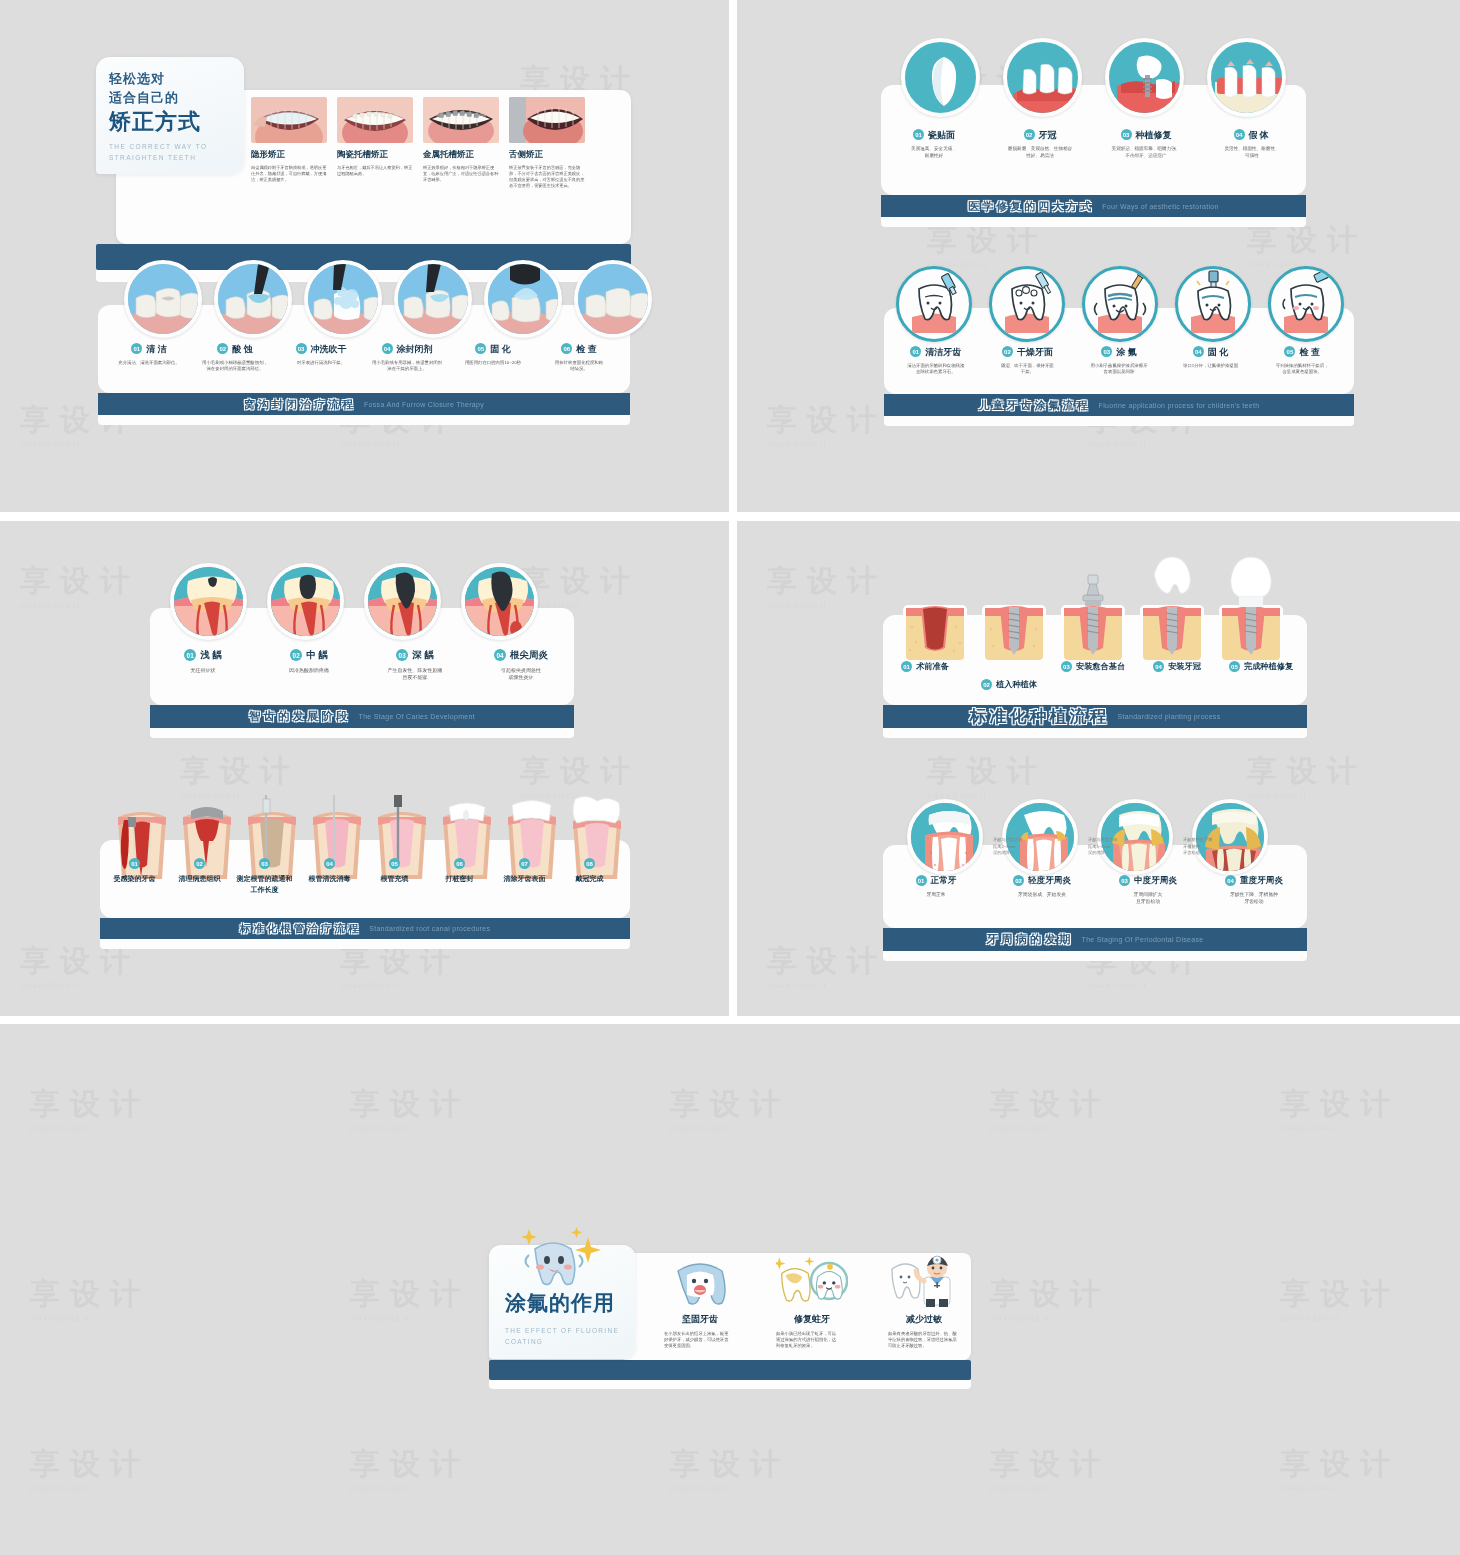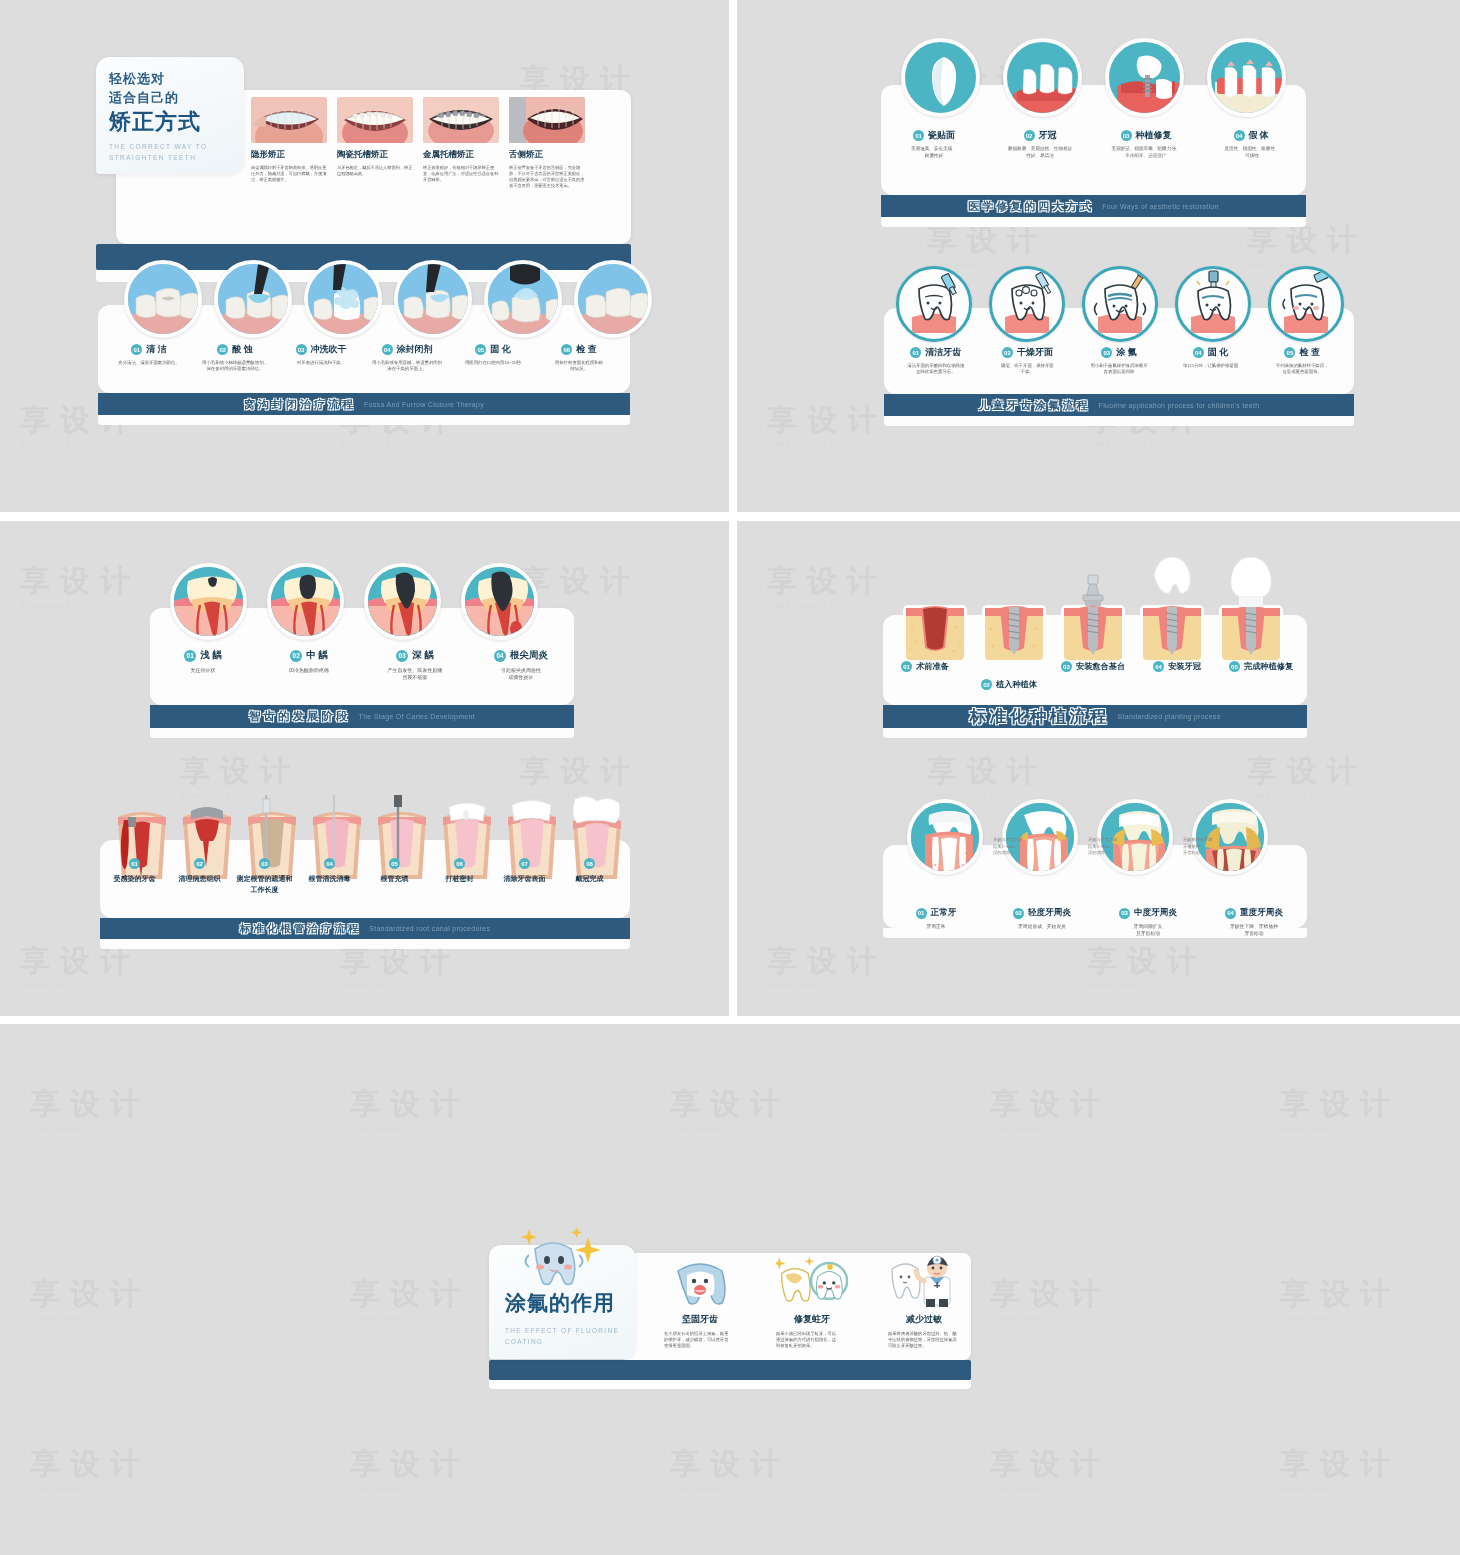--- a/index.html
+++ b/index.html
@@ -81,21 +81,21 @@
   .ocard { width: 76px; }
   .ophoto { width: 76px; height: 46px; border-radius: 2px; overflow: hidden; position: relative; }
   .ocard .step-title { font-size: 8.5px; margin-top: 6px; }
   .ocard .step-desc  { font-size: 4.2px; margin-top: 4px; text-align: left; }
   #p1 .bar { position: absolute; left: 0; top: 187px; width: 535px; height: 26px; background: #2d5a7d; border-radius: 2px; }
   #p1 .under { position: absolute; left: 0; top: 213px; width: 535px; height: 12px; background: #fdfdfd; border-radius: 0 0 4px 4px; }
 
   
   .pb .body { background: #fdfdfd; border-radius: 12px; position: relative; }
   .lab { display: flex; flex-direction: column; align-items: center; }
-  .lab-row { display: flex; align-items: center; gap: 4px; }
+  .lab-row { display: flex; align-items: flex-start; gap: 4px; }
 
   
   svg { display: block; }
 </style>
 </head>
 <body>
 
 <div id="canvas">
 
   <div class="cell c-tl">
@@ -1117,21 +1117,21 @@
     <div style="position:absolute; left:110px; top:-8px; font-size:4.2px; color:#7d7d7d; line-height:1.55; white-space:pre-line;">牙龈与牙齿之间
 距离2~5mm
 深的缝隙一</div>
     <div style="position:absolute; left:205px; top:-8px; font-size:4.2px; color:#7d7d7d; line-height:1.55; white-space:pre-line;">牙龈与牙齿之间
 距离5~8mm
 深的缝隙一</div>
     <div style="position:absolute; left:300px; top:-8px; font-size:4.2px; color:#7d7d7d; line-height:1.55; white-space:pre-line;">牙龈脓肿性下降
 牙槽脓肿
 牙齿松动</div>
 
-    <div style="position:absolute; left:0; top:30px; width:424px; display:flex;margin-top:32px;">
+    <div style="position:absolute; left:0; top:30px; width:424px; display:flex;">
       <div class="lab" style="width:106px;">
         <div class="lab-row">
             <span class="badge" style="width:11px;height:11px;font-size:6px;">01</span>
             <span class="step-title" style="font-size:8.6px;">正常牙</span>
           </div>
         <div class="step-desc" style="font-size:4.8px;margin-top:5px;white-space:pre-line;">牙周正常</div>
       </div>
       <div class="lab" style="width:106px;">
         <div class="lab-row">
             <span class="badge" style="width:11px;height:11px;font-size:6px;">02</span>
@@ -1150,20 +1150,24 @@
       <div class="lab" style="width:106px;">
         <div class="lab-row">
             <span class="badge" style="width:11px;height:11px;font-size:6px;">04</span>
             <span class="step-title" style="font-size:8.6px;">重度牙周炎</span>
           </div>
         <div class="step-desc" style="font-size:4.8px;margin-top:5px;white-space:pre-line;">牙龈性下降、牙槽脓肿
 牙齿松动</div>
       </div>
     </div>
 
+    <div class="footer-bar" style="height:23px;">
+      <span class="footer-cn" style="font-size:11.5px;">牙周病的发期</span>
+      <span class="footer-en">The Staging Of Periodontal Disease</span>
+    </div>
     <div class="footer-pad" style="height:10px;border-radius:0 0 4px 4px;"></div>
   </div>
 
   <div class="board" style="left:489px; top:1245px; width:482px;">
 
     <div style="position:absolute; left:0; top:0; width:146px; height:114px;
                 background:linear-gradient(160deg,#fcfefe 0%,#eff5f8 100%);
                 border-radius:12px 12px 12px 4px; z-index:3; box-shadow:0 1px 4px rgba(0,0,0,.08);">
       <div style="padding:44px 0 0 16px;">
         <div style="font-size:21px;font-weight:800;color:#1d5580;letter-spacing:1px;">涂氟的作用</div>

